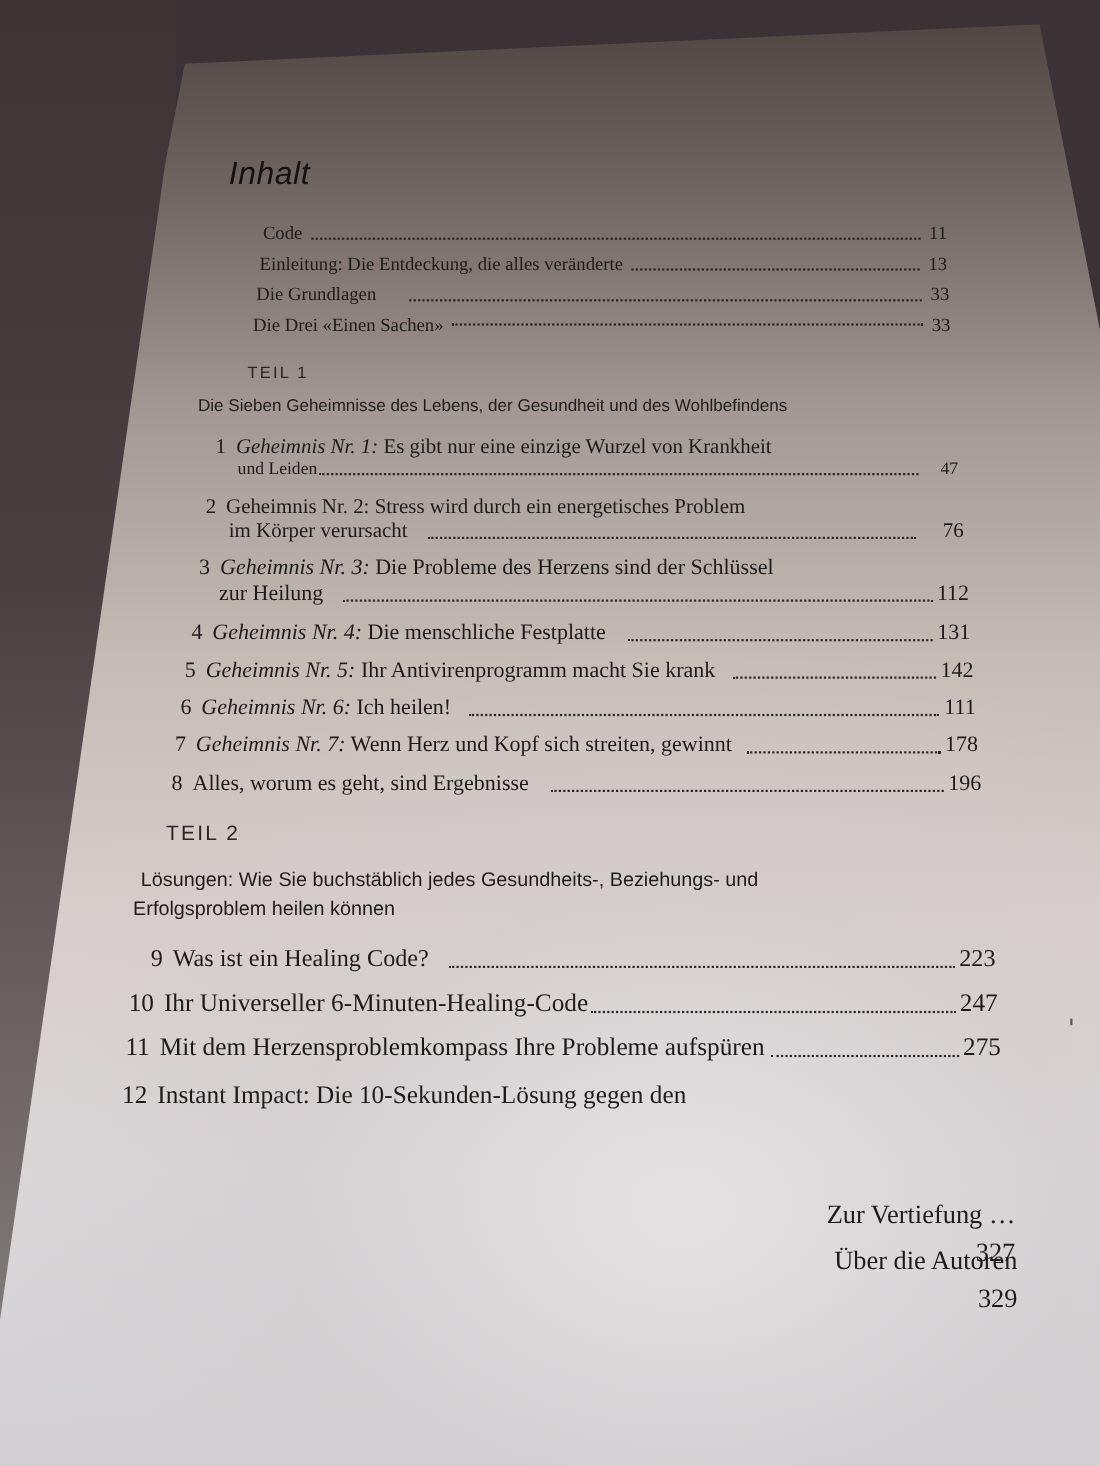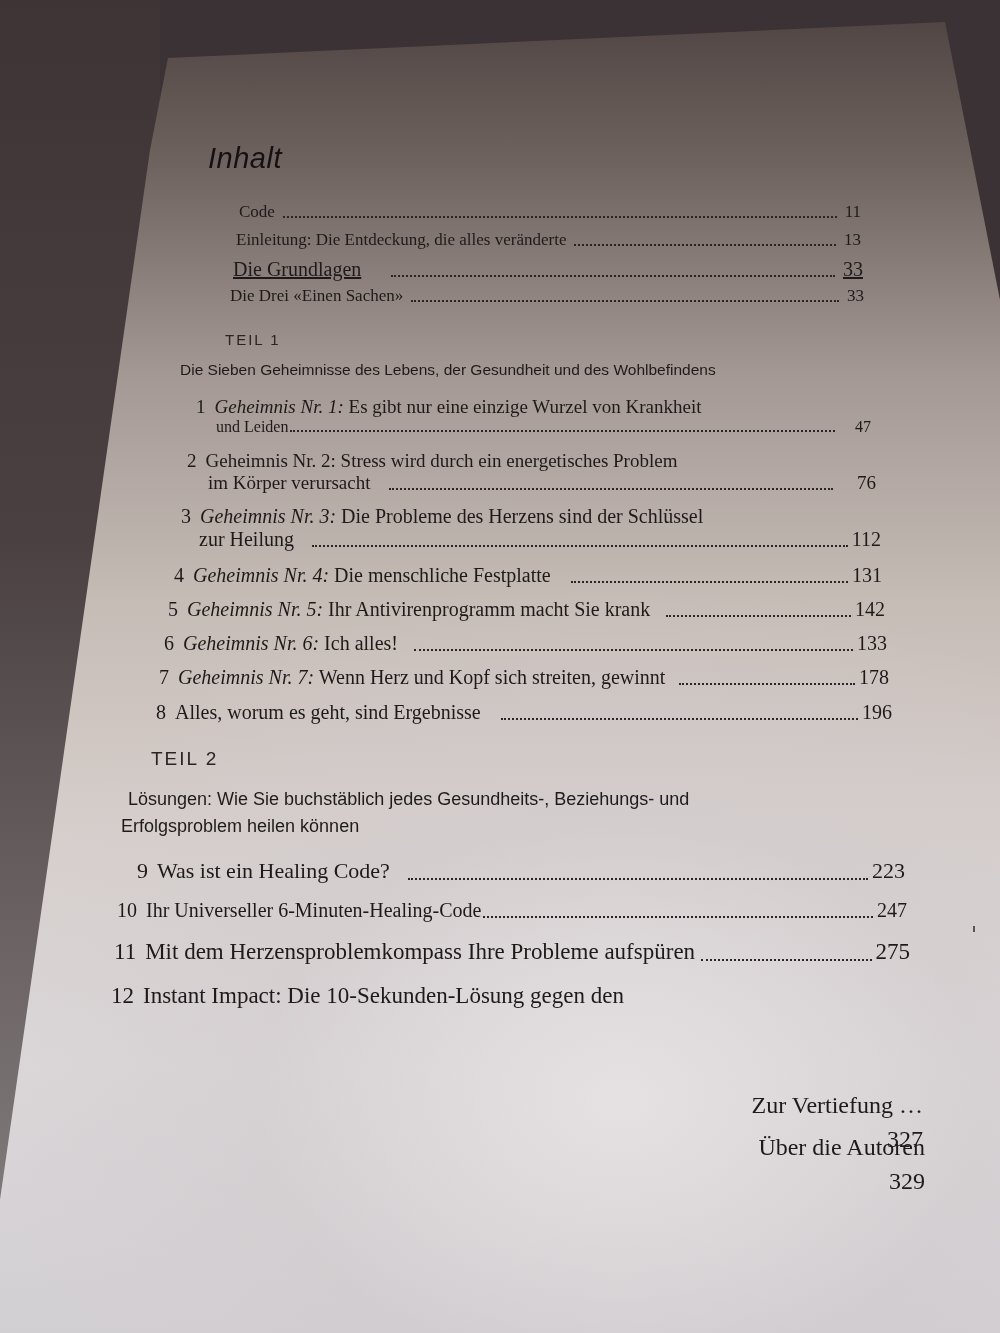--- a/index.html
+++ b/index.html
@@ -54,26 +54,26 @@
   <div class="row" style="left:228px;top:202px;width:622px;font-size:17px;">
     <span class="label">Code</span>
     <span class="dots"></span>
     <span class="page-no">11</span>
   </div>
   <div class="row" style="left:225px;top:230px;width:625px;font-size:17px;">
     <span class="label">Einleitung: Die Entdeckung, die alles veränderte</span>
     <span class="dots"></span>
     <span class="page-no">13</span>
   </div>
-  <div class="row" style="left:222px;top:258px;width:630px;font-size:20px;text-decoration:underline;">
+  <div class="row" style="left:222px;top:258px;width:630px;font-size:17px;">
     <span class="label">Die Grundlagen</span>
     <span class="dots" style="margin-left:30px;"></span>
     <span class="page-no">33</span>
   </div>
-  <div class="row" style="left:219px;top:286px;width:634px;font-size:17px;">
+  <div class="row" style="left:219px;top:286px;width:634px;font-size:17px;align-items:center;">
     <span class="label">Die Drei «Einen Sachen»</span>
     <span class="dots"></span>
     <span class="page-no">33</span>
   </div>
 
   <div class="part-head" style="left:214px;top:331px;font-size:15px;">TEIL 1</div>
   <div class="part-sub" style="left:169px;top:361px;font-size:15.5px;">Die Sieben Geheimnisse des Lebens, der Gesundheit und des Wohlbefindens</div>
 
   <div class="row" style="left:185px;top:396px;font-size:19px;">
     <span class="num">1</span>
@@ -114,23 +114,23 @@
 
   <div class="row" style="left:157px;top:598px;width:717px;font-size:20px;">
     <span class="num">5</span>
     <span class="label"><i>Geheimnis Nr. 5:</i><span> Ihr Antivirenprogramm macht Sie krank</span></span>
     <span class="dots" style="margin-left:16px;margin-right:4px;"></span>
     <span class="page-no">142</span>
   </div>
 
   <div class="row" style="left:153px;top:632px;width:723px;font-size:20px;">
     <span class="num">6</span>
-    <span class="label"><i>Geheimnis Nr. 6:</i><span> Ich alles!</span></span>
+    <span class="label"><i>Geheimnis Nr. 6:</i><span> Ich heilen!</span></span>
     <span class="dots" style="margin-left:16px;margin-right:4px;"></span>
-    <span class="page-no">133</span>
+    <span class="page-no">111</span>
   </div>
 
   <div class="row" style="left:148px;top:666px;width:730px;font-size:20px;">
     <span class="num">7</span>
     <span class="label"><i>Geheimnis Nr. 7:</i><span> Wenn Herz und Kopf sich streiten, gewinnt</span></span>
     <span class="dots" style="margin-left:14px;margin-right:4px;"></span>
     <span class="page-no">178</span>
   </div>
 
   <div class="row" style="left:145px;top:701px;width:736px;font-size:20px;">
@@ -144,21 +144,21 @@
   <div class="part-sub" style="left:117px;top:789px;font-size:18px;">Lösungen: Wie Sie buchstäblich jedes Gesundheits-, Beziehungs- und</div>
   <div class="part-sub" style="left:110px;top:816px;font-size:18px;">Erfolgsproblem heilen können</div>
 
   <div class="row" style="left:126px;top:858px;width:768px;font-size:22px;">
     <span class="num">9</span>
     <span class="label">Was ist ein Healing Code?</span>
     <span class="dots" style="margin-left:18px;margin-right:4px;"></span>
     <span class="page-no">223</span>
   </div>
 
-  <div class="row" style="left:106px;top:899px;width:790px;font-size:20px;">
+  <div class="row" style="left:106px;top:899px;width:790px;font-size:23px;">
     <span class="num">10</span>
     <span class="label">Ihr Universeller 6-Minuten-Healing-Code</span>
     <span class="dots" style="margin-left:2px;margin-right:4px;"></span>
     <span class="page-no">247</span>
   </div>
 
   <div class="row" style="left:103px;top:939px;width:796px;font-size:23px;">
     <span class="num">11</span>
     <span class="label">Mit dem Herzensproblemkompass Ihre Probleme aufspüren</span>
     <span class="dots" style="margin-left:6px;margin-right:4px;"></span>

